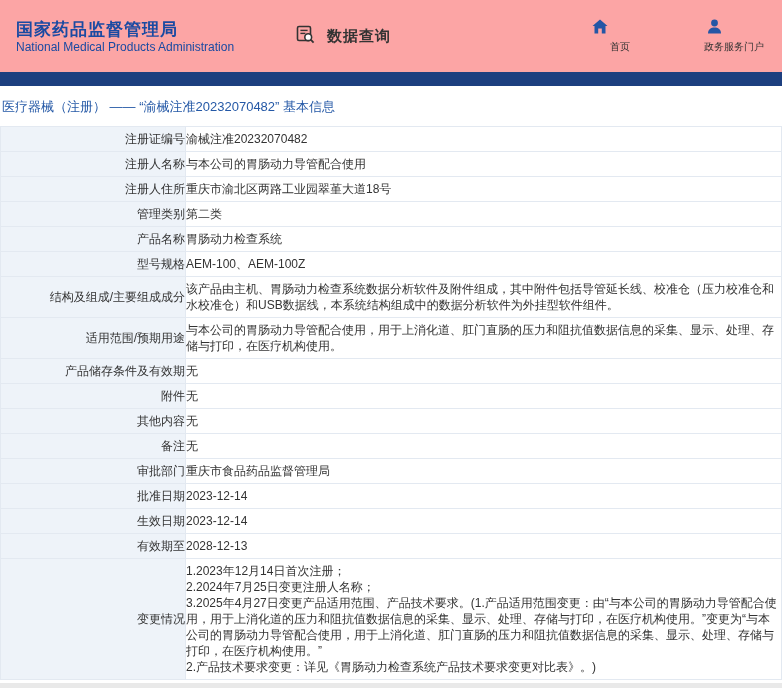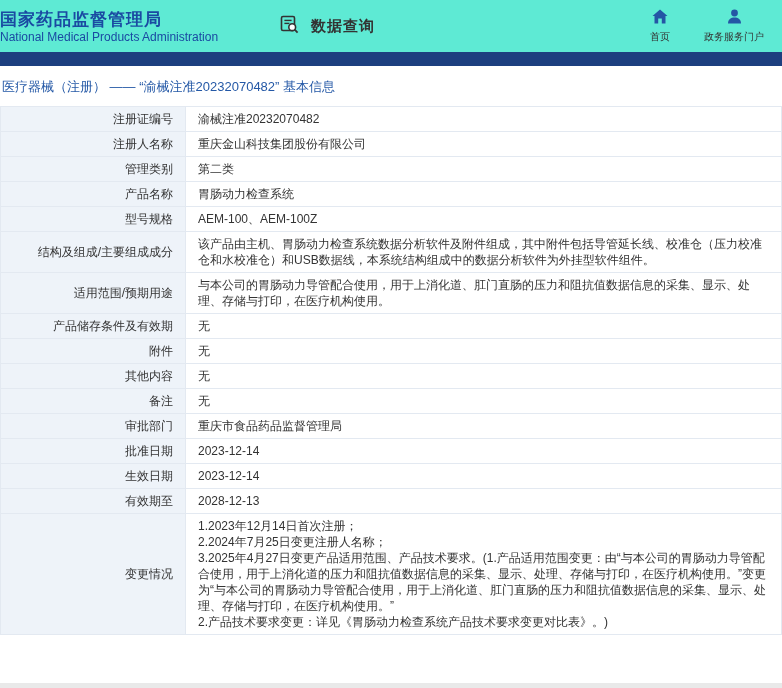--- a/index.html
+++ b/index.html
@@ -12,25 +12,25 @@
   .page {
     width: 782px;
     height: 683px;
     background: #ffffff;
     overflow: hidden;
     position: relative;
   }
 
   
   .topbar {
-    height: 52px;
+    height: 72px;
     display: flex;
     align-items: center;
-    background: #5eead4;
-    padding: 0 18px 0 0;
+    background: #fca5a5;
+    padding: 0 18px 0 16px;
   }
   .org { cursor: pointer; }
   .org-cn {
     font-size: 17px;
     font-weight: bold;
     color: #1a4aa2;
     letter-spacing: 1px;
     line-height: 22px;
   }
   .org-en {
@@ -60,20 +60,21 @@
     flex-direction: column;
     align-items: center;
     gap: 2px;
     text-decoration: none;
     cursor: pointer;
   }
   .navlabel {
     font-size: 10px;
     color: #333;
     white-space: nowrap;
+    margin-left: 40px;
   }
 
   
   .navy-bar {
     height: 14px;
     background: #1d3f7f;
     width: 100%;
   }
 
   
@@ -86,21 +87,21 @@
   
   .info-table {
     width: 100%;
     border-collapse: collapse;
     table-layout: fixed;
   }
   .info-table td {
     border: 1px solid #e3e9f1;
     font-size: 12px;
     line-height: 16px;
-    padding: 4px 12px;
+    padding: 4px 0;
     vertical-align: middle;
     color: #333;
   }
   .label-cell {
     width: 185px;
     background: #eef3f9;
     text-align: right;
     color: #333;
     white-space: nowrap;
   }
@@ -163,23 +164,27 @@
 
   <table class="info-table">
     <tbody>
   <tr>
     <td class="label-cell">注册证编号</td>
     <td class="value-cell">渝械注准20232070482</td>
   </tr>
 
   <tr>
     <td class="label-cell">注册人名称</td>
-    <td class="value-cell">重庆金山科技集团股份有限公司</td>
-  </tr>
-
+    <td class="value-cell">与本公司的胃肠动力导管配合使用</td>
+  </tr>
+
+  <tr>
+    <td class="label-cell">注册人住所</td>
+    <td class="value-cell">重庆市渝北区两路工业园翠堇大道18号</td>
+  </tr>
 
 
   <tr>
     <td class="label-cell">管理类别</td>
     <td class="value-cell">第二类</td>
   </tr>
 
   <tr>
     <td class="label-cell">产品名称</td>
     <td class="value-cell">胃肠动力检查系统</td>

